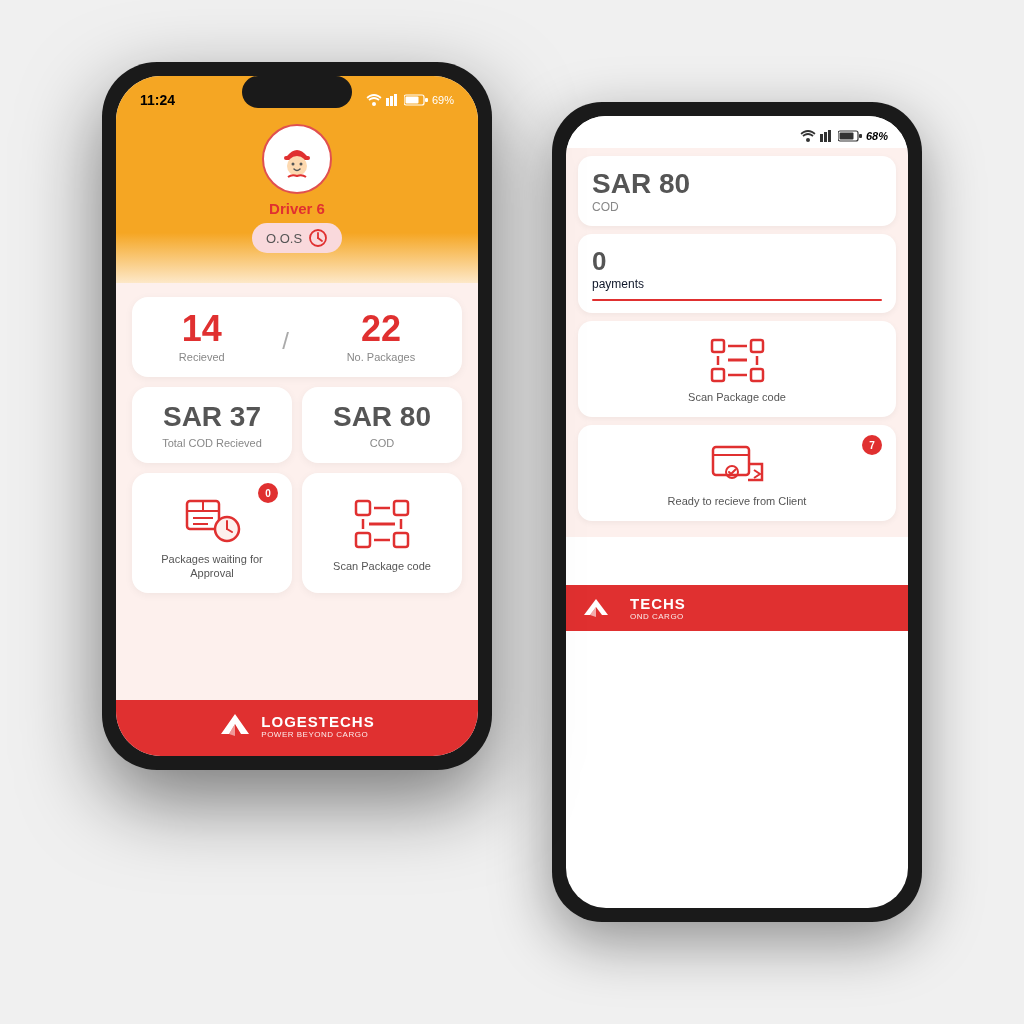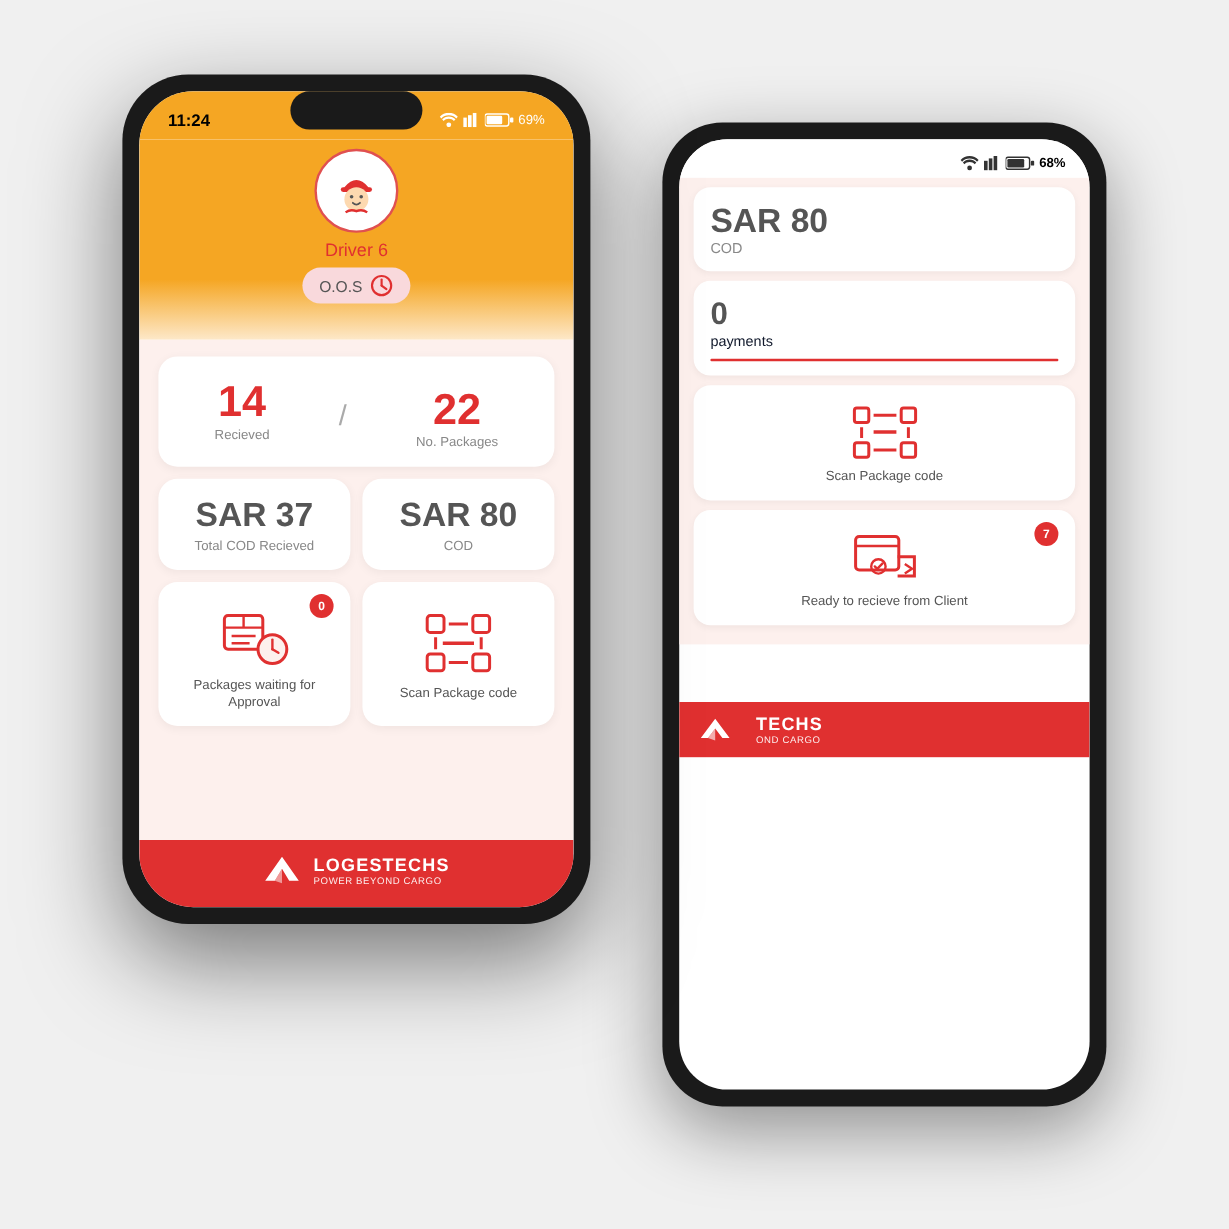--- a/index.html
+++ b/index.html
@@ -47,20 +47,21 @@
     }
 
     .phone-back .status-bar {
       background: #fff;
       padding: 12px 20px 6px;
       display: flex;
       justify-content: space-between;
       align-items: center;
       font-size: 12px;
       font-weight: 600;
+      font-style: italic;
     }
 
     
     .phone-front {
       position: absolute;
       left: 0;
       top: 0;
       width: 390px;
       height: 708px;
       background: #1a1a1a;
@@ -127,21 +128,21 @@
       display: flex;
       align-items: center;
       justify-content: center;
       margin-bottom: 6px;
       overflow: hidden;
     }
 
     .driver-name {
       color: #e03030;
       font-size: 15px;
-      font-weight: 400;
+      font-weight: 700;
       margin-bottom: 6px;
     }
 
     .oos-badge {
       background: #f9d9dc;
       border-radius: 20px;
       padding: 5px 14px;
       display: flex;
       align-items: center;
       gap: 6px;
@@ -524,21 +525,21 @@
         </div>
 
         <div class="main-content">
 
           <div class="card numbers-card">
             <div style="text-align:center;">
               <div class="stat-number">14</div>
               <div class="stat-label">Recieved</div>
             </div>
             <div class="stat-divider">/</div>
-            <div style="text-align:center;margin-top:12px;">
+            <div style="text-align:center;">
               <div class="stat-number">22</div>
               <div class="stat-label">No. Packages</div>
             </div>
           </div>
 
           <div class="card-row">
             <div class="card-half">
               <div class="sar-large">SAR 37</div>
               <div class="sar-sub">Total COD Recieved</div>
             </div>

